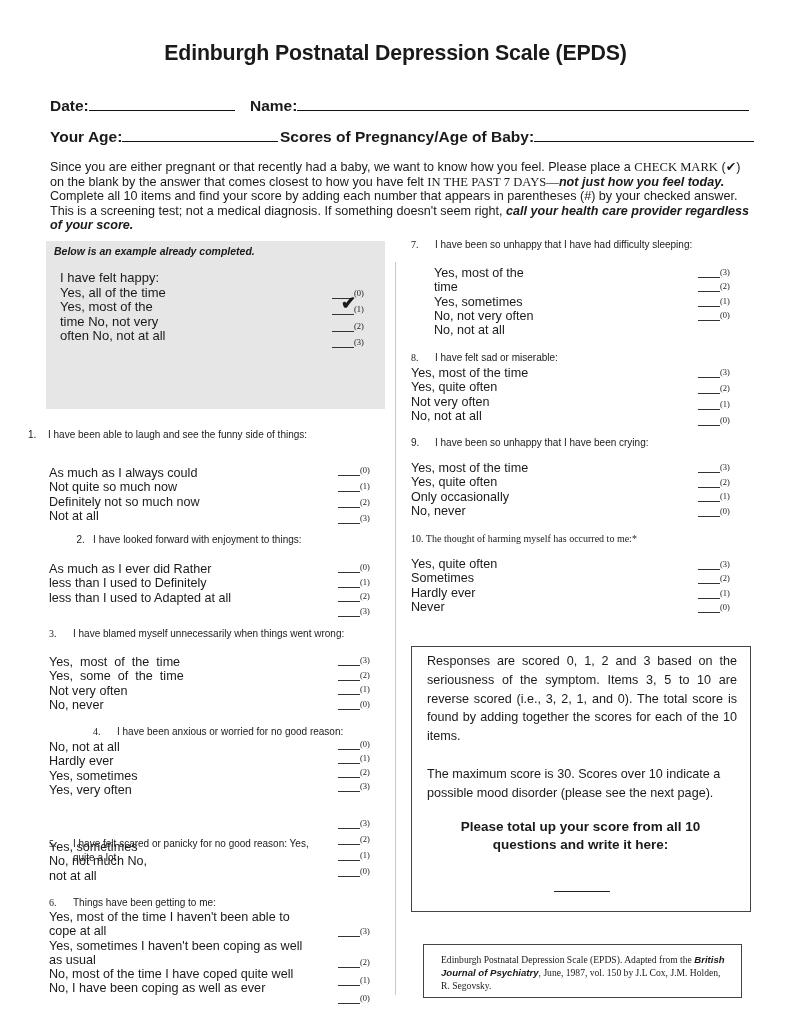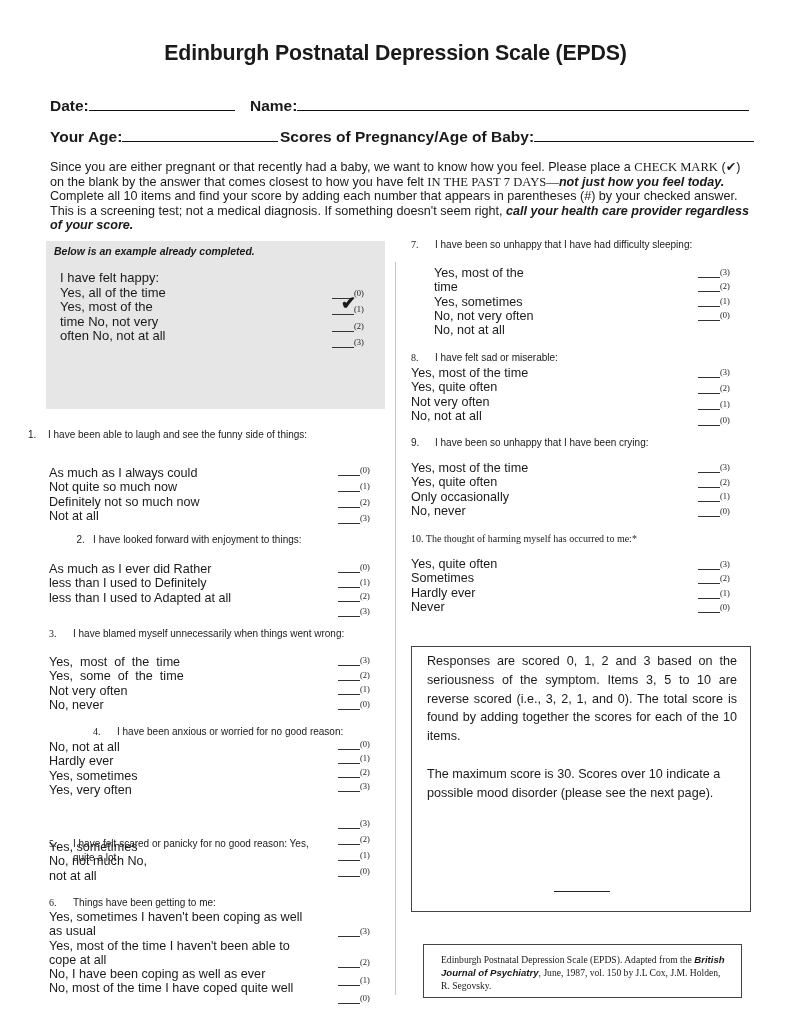--- a/index.html
+++ b/index.html
@@ -149,24 +149,24 @@
   <div class="ans" style="line-height:13px;"><span class="blank"></span><span class="score">(3)</span></div>
   <div class="ans" style="line-height:13px;"><span class="blank"></span><span class="score">(2)</span></div>
   <div class="ans" style="line-height:13px;"><span class="blank"></span><span class="score">(1)</span></div>
   <div class="ans" style="line-height:13px;"><span class="blank"></span><span class="score">(0)</span></div>
 </div>
 
 <div class="abs" style="left:49px; top:896px; width:330px;">
   <div class="q"><span class="serif" style="display:inline-block; width:24px;">6.</span><span>Things have been getting to me:</span></div>
 </div>
 <div class="abs" style="left:49px; top:910px; width:260px;">
+  <div class="opt" style="white-space:normal;">Yes, most of the time I haven't been able to cope at all</div>
   <div class="opt" style="white-space:normal;">Yes, sometimes I haven't been coping as well as usual</div>
-  <div class="opt" style="white-space:normal;">Yes, most of the time I haven't been able to cope at all</div>
+  <div class="opt">No, most of the time I have coped quite well</div>
   <div class="opt">No, I have been coping as well as ever</div>
-  <div class="opt">No, most of the time I have coped quite well</div>
 </div>
 <div class="abs" style="left:338px; top:925px;">
   <div class="ans" style="line-height:13px;"><span class="blank"></span><span class="score">(3)</span></div>
   <div class="ans" style="line-height:13px; margin-top:15px;"><span class="blank"></span><span class="score">(2)</span></div>
   <div class="ans" style="line-height:13px; margin-top:2px;"><span class="blank"></span><span class="score">(1)</span></div>
   <div class="ans" style="line-height:13px; margin-top:2px;"><span class="blank"></span><span class="score">(0)</span></div>
 </div>
 
 <div class="abs" style="left:411px; top:238px; width:290px;">
   <div class="q"><span class="serif" style="display:inline-block; width:24px;">7.</span><span>I have been so unhappy that I have had difficulty sleeping:</span></div>
@@ -231,18 +231,21 @@
   <div class="ans" style="line-height:12.3px;"><span class="blank"></span><span class="score">(2)</span></div>
   <div class="ans" style="line-height:12.3px;"><span class="blank"></span><span class="score">(1)</span></div>
   <div class="ans" style="line-height:12.3px;"><span class="blank"></span><span class="score">(0)</span></div>
 </div>
 
 <div class="abs scorebox">
   <div class="abs sb-text">
     <div>Responses are scored 0, 1, 2 and 3 based on the seriousness of the symptom. Items 3, 5 to 10 are reverse scored (i.e., 3, 2, 1, and 0). The total score is found by adding together the scores for each of the 10 items.</div>
     <div style="margin-top:19px; text-align:left;">The maximum score is 30. Scores over 10 indicate a possible mood disorder (please see the next page).</div>
   </div>
+  <div class="abs sb-bold">
+      <div style="width:240px; margin:0 auto;">Please total up your score from all 10 questions and write it here:</div>
+    </div>
   <div class="abs sb-line"></div>
 </div>
 
 <div class="abs citation">
   <span>Edinburgh Postnatal Depression Scale (EPDS). Adapted from the </span><span class="bi" style="font-family:'Liberation Sans', sans-serif;">British Journal of Psychiatry</span><span>, June, 1987, vol. 150 by J.L Cox, J.M. Holden, R. Segovsky.</span>
 </div>
 
 </body></html>

